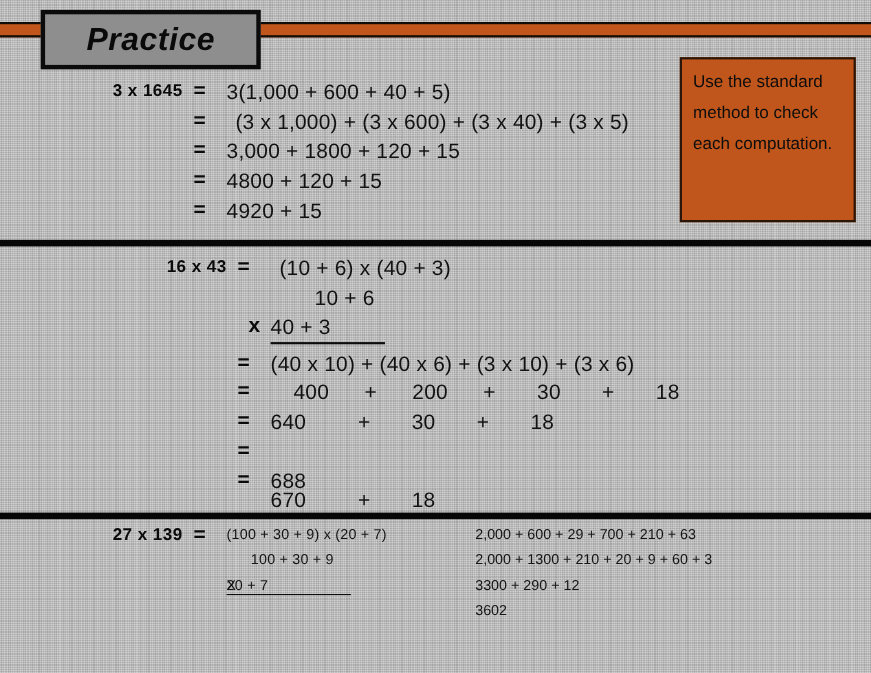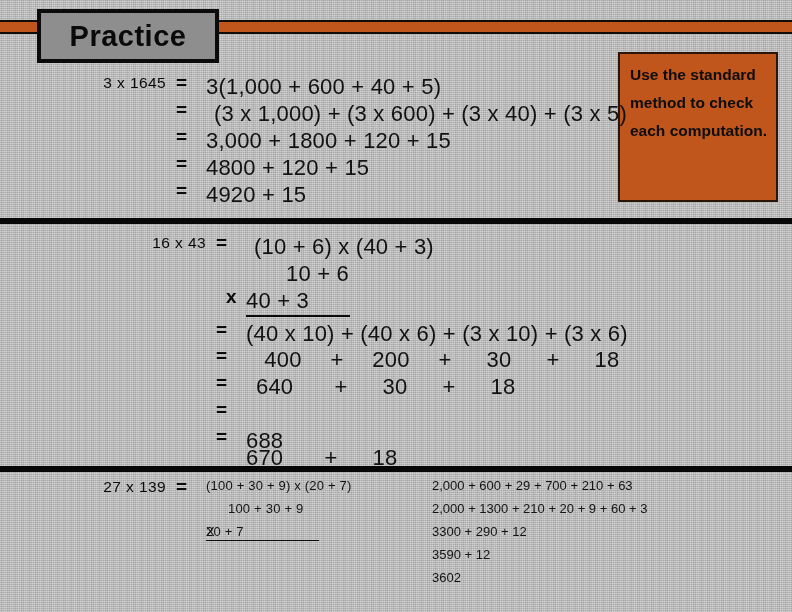--- a/index.html
+++ b/index.html
@@ -49,25 +49,26 @@
     height: 14px;
     background-color: #c0561b;
     border-top: 2px solid #120c08;
     border-bottom: 2px solid #120c08;
     box-sizing: border-box;
   }
   .title-box {
     position: absolute;
     left: 37px;
     top: 9px;
-    width: 182px;
+    width: 200px;
     height: 54px;
     background-color: #8e8e8e;
     border: 4px solid #0b0b0b;
     box-sizing: border-box;
+    font-style: italic;
   }
   .title-text {
     position: absolute;
     left: 0;
     top: 0;
     width: 100%;
     height: 100%;
     display: flex;
     align-items: center;
     justify-content: center;
@@ -85,21 +86,21 @@
     top: 52px;
     width: 160px;
     height: 150px;
     background-color: #c0561b;
     border: 2px solid #2a1608;
     box-sizing: border-box;
     padding: 7px 0 0 10px;
   }
   .callout-text {
     font-size: 15.5px;
-    font-weight: bold;
+    font-weight: normal;
     line-height: 28px;
     color: #0d0d0d;
   }
 
   
   .divider {
     position: absolute;
     left: 0;
     width: 792px;
     height: 6px;
@@ -121,37 +122,37 @@
   }
   .row.small { height: 23px; padding-left: 32px; }
 
   .label {
     position: absolute;
     left: 0;
     top: 0;
     width: 166px;
     text-align: right;
     font-size: 15.5px;
-    font-weight: normal;
+    font-weight: bold;
     color: #0a0a0a;
     letter-spacing: 0.4px;
   }
   .eq {
     position: absolute;
     left: 176px;
     top: -2px;
     font-size: 19px;
     font-weight: bold;
     color: #0a0a0a;
   }
   .expr {
     position: absolute;
     left: 206px;
     top: 0;
-    font-size: 22px;
+    font-size: 19px;
     color: #121212;
     letter-spacing: 0.2px;
   }
   .expr.small {
     font-size: 13px;
     color: #141414;
   }
   .expr.indent-2 { left: 214px; }
   .expr.indent-3 { left: 246px; }
 
@@ -239,21 +240,21 @@
       <span class="expr" style="top:6px;">(40 x 10) + (40 x 6) + (3 x 10) + (3 x 6)</span>
     </div>
     <div class="row">
       <span class="eq">=</span>
       <span class="expr sum" style="left:212px;">
         <span class="t">400</span><span class="op">+</span><span class="t">200</span><span class="op">+</span><span class="t">30</span><span class="op">+</span><span class="t">18</span>
       </span>
     </div>
     <div class="row">
       <span class="eq">=</span>
-      <span class="expr sum" style="left:216px;">
+      <span class="expr sum" style="left:206px;">
         <span class="t-l">640</span><span class="op">+</span><span class="t">30</span><span class="op">+</span><span class="t">18</span>
       </span>
     </div>
     <div class="row">
       <span class="eq">=</span>
       <span class="expr sum" style="left:206px;margin-top:44px;">
         <span class="t-l">670</span><span class="op">+</span><span class="t">18</span>
       </span>
     </div>
     <div class="row">
@@ -274,20 +275,17 @@
     <div class="row small">
       <span class="expr small" style="left:228px;">100 + 30 + 9</span>
       <span class="rcol">2,000 + 1300 + 210 + 20 + 9 + 60 + 3</span>
     </div>
     <div class="row small">
       <span class="expr small" style="left:206px;">X</span>
       <span class="expr small underline small" style="left:206px;width:113px;text-align:left;">20 + 7</span>
       <span class="rcol">3300 + 290 + 12</span>
     </div>
     <div class="row small">
-      <span class="rcol">3590 + 12</span>
-    </div>
-    <div class="row small">
       <span class="rcol">3602</span>
     </div>
   </div>
 
 </div>
 
 </body></html>

